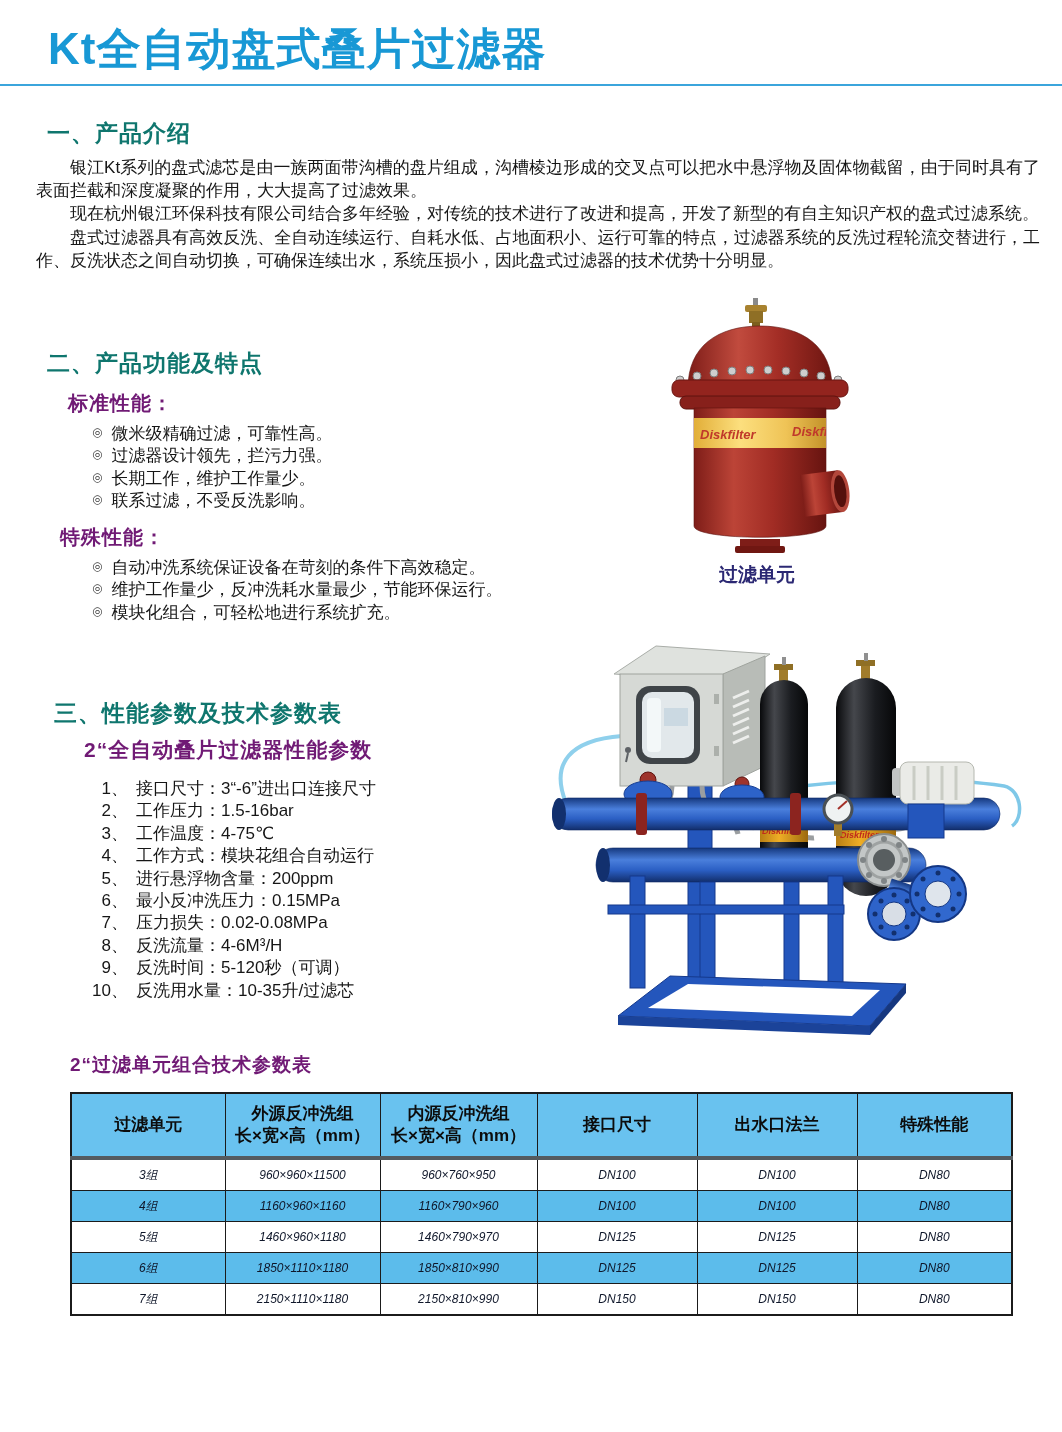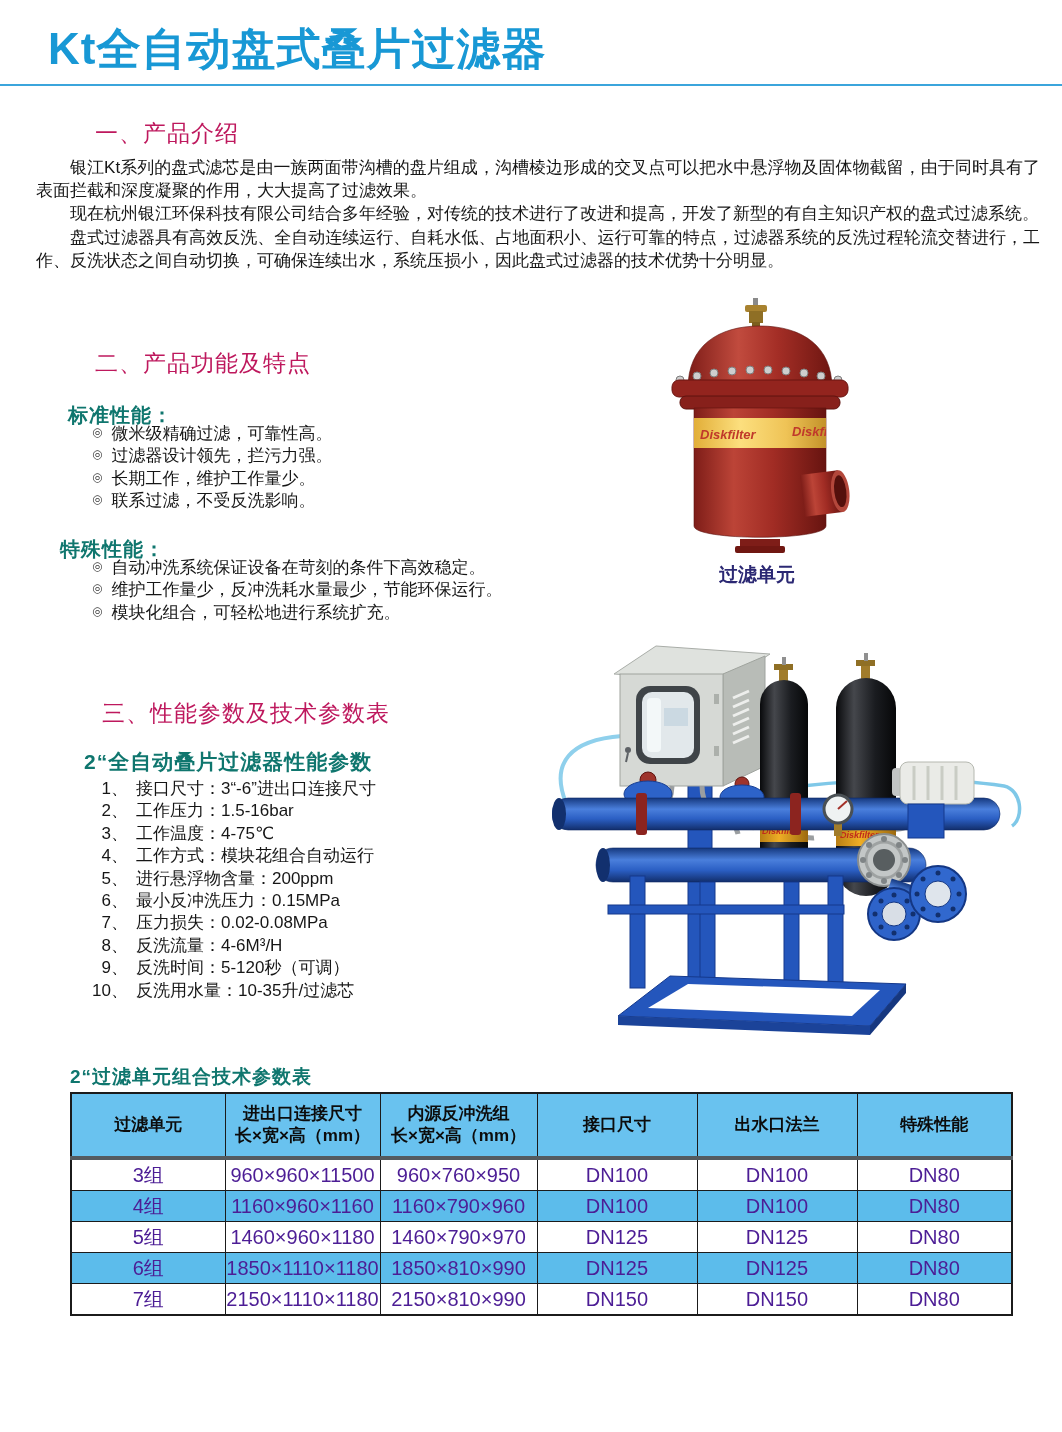--- a/index.html
+++ b/index.html
@@ -5,22 +5,22 @@
   html,body{margin:0;padding:0;background:#ffffff;}
   body{width:1062px;height:1432px;position:relative;overflow:hidden;
        font-family:"Liberation Sans","DejaVu Sans",sans-serif;color:#161616;}
   .abs{position:absolute;}
 
   
   .page-title{left:48px;top:20px;font-size:44px;font-weight:800;color:#1898D5;letter-spacing:1px;}
   .title-rule{left:0;top:84px;width:1062px;height:2px;background:#3BA5DC;}
 
   
-  .sec-heading{font-size:23px;font-weight:400;color:#be185d;letter-spacing:1px;margin-left:48px;}
-  .blue-sub{font-size:20px;font-weight:800;color:#0f766e;letter-spacing:1px;margin-top:12px;}
+  .sec-heading{font-size:23px;font-weight:700;color:#0f766e;letter-spacing:1px;}
+  .blue-sub{font-size:20px;font-weight:800;color:#701a75;letter-spacing:1px;}
 
   
   .intro-text{left:36px;top:156px;width:1004px;font-size:17px;line-height:23.2px;text-align:justify;}
   .intro-text p{margin:0;text-indent:34px;}
 
   
   .feat-list{font-size:17px;}
   .feat-row{display:flex;align-items:flex-start;height:22.4px;}
   .bullet{flex:none;font-size:12px;color:#3c3c3c;margin:3px 9px 0 0;}
 
@@ -30,21 +30,21 @@
   .pnum{flex:none;width:40px;text-align:right;margin-right:8px;}
 
   
   .fig-caption{font-size:19px;font-weight:800;color:#2B2873;text-align:center;}
 
   
   .spec-table{border-collapse:collapse;table-layout:fixed;width:941px;background:#fff;}
   .spec-table th,.spec-table td{border:1.5px solid #1b1b1b;text-align:center;vertical-align:middle;padding:0;}
   .spec-table th{height:62px;background:#69C2EF;font-size:17px;font-weight:800;line-height:22px;color:#0c0c0c;
                  border-bottom:4px solid #545B60;}
-  .spec-table td{height:30px;font-size:20px;color:#4c1d95;}
+  .spec-table td{height:30px;font-size:12px;color:#0f172a;font-style:italic;}
   .spec-table tbody tr:nth-child(even) td{background:#5CBCEB;}
   .spec-table th span{display:block;}
 </style>
 </head>
 <body>
 
 <div class="abs page-title">Kt全自动盘式叠片过滤器</div>
 <div class="abs title-rule"></div>
 
 <div class="abs sec-heading" style="left:47px;top:118px;">一、产品介绍</div>
@@ -389,21 +389,21 @@
     <col style="width:160px">
       <col style="width:160px">
       <col style="width:155px">
   </colgroup>
   <thead>
     <tr>
       <th>
           <span>过滤单元</span>
         </th>
       <th>
-          <span>进出口连接尺寸</span>
+          <span>外源反冲洗组</span>
           <span>长×宽×高（mm）</span>
         </th>
       <th>
           <span>内源反冲洗组</span>
           <span>长×宽×高（mm）</span>
         </th>
       <th>
           <span>接口尺寸</span>
         </th>
       <th>

